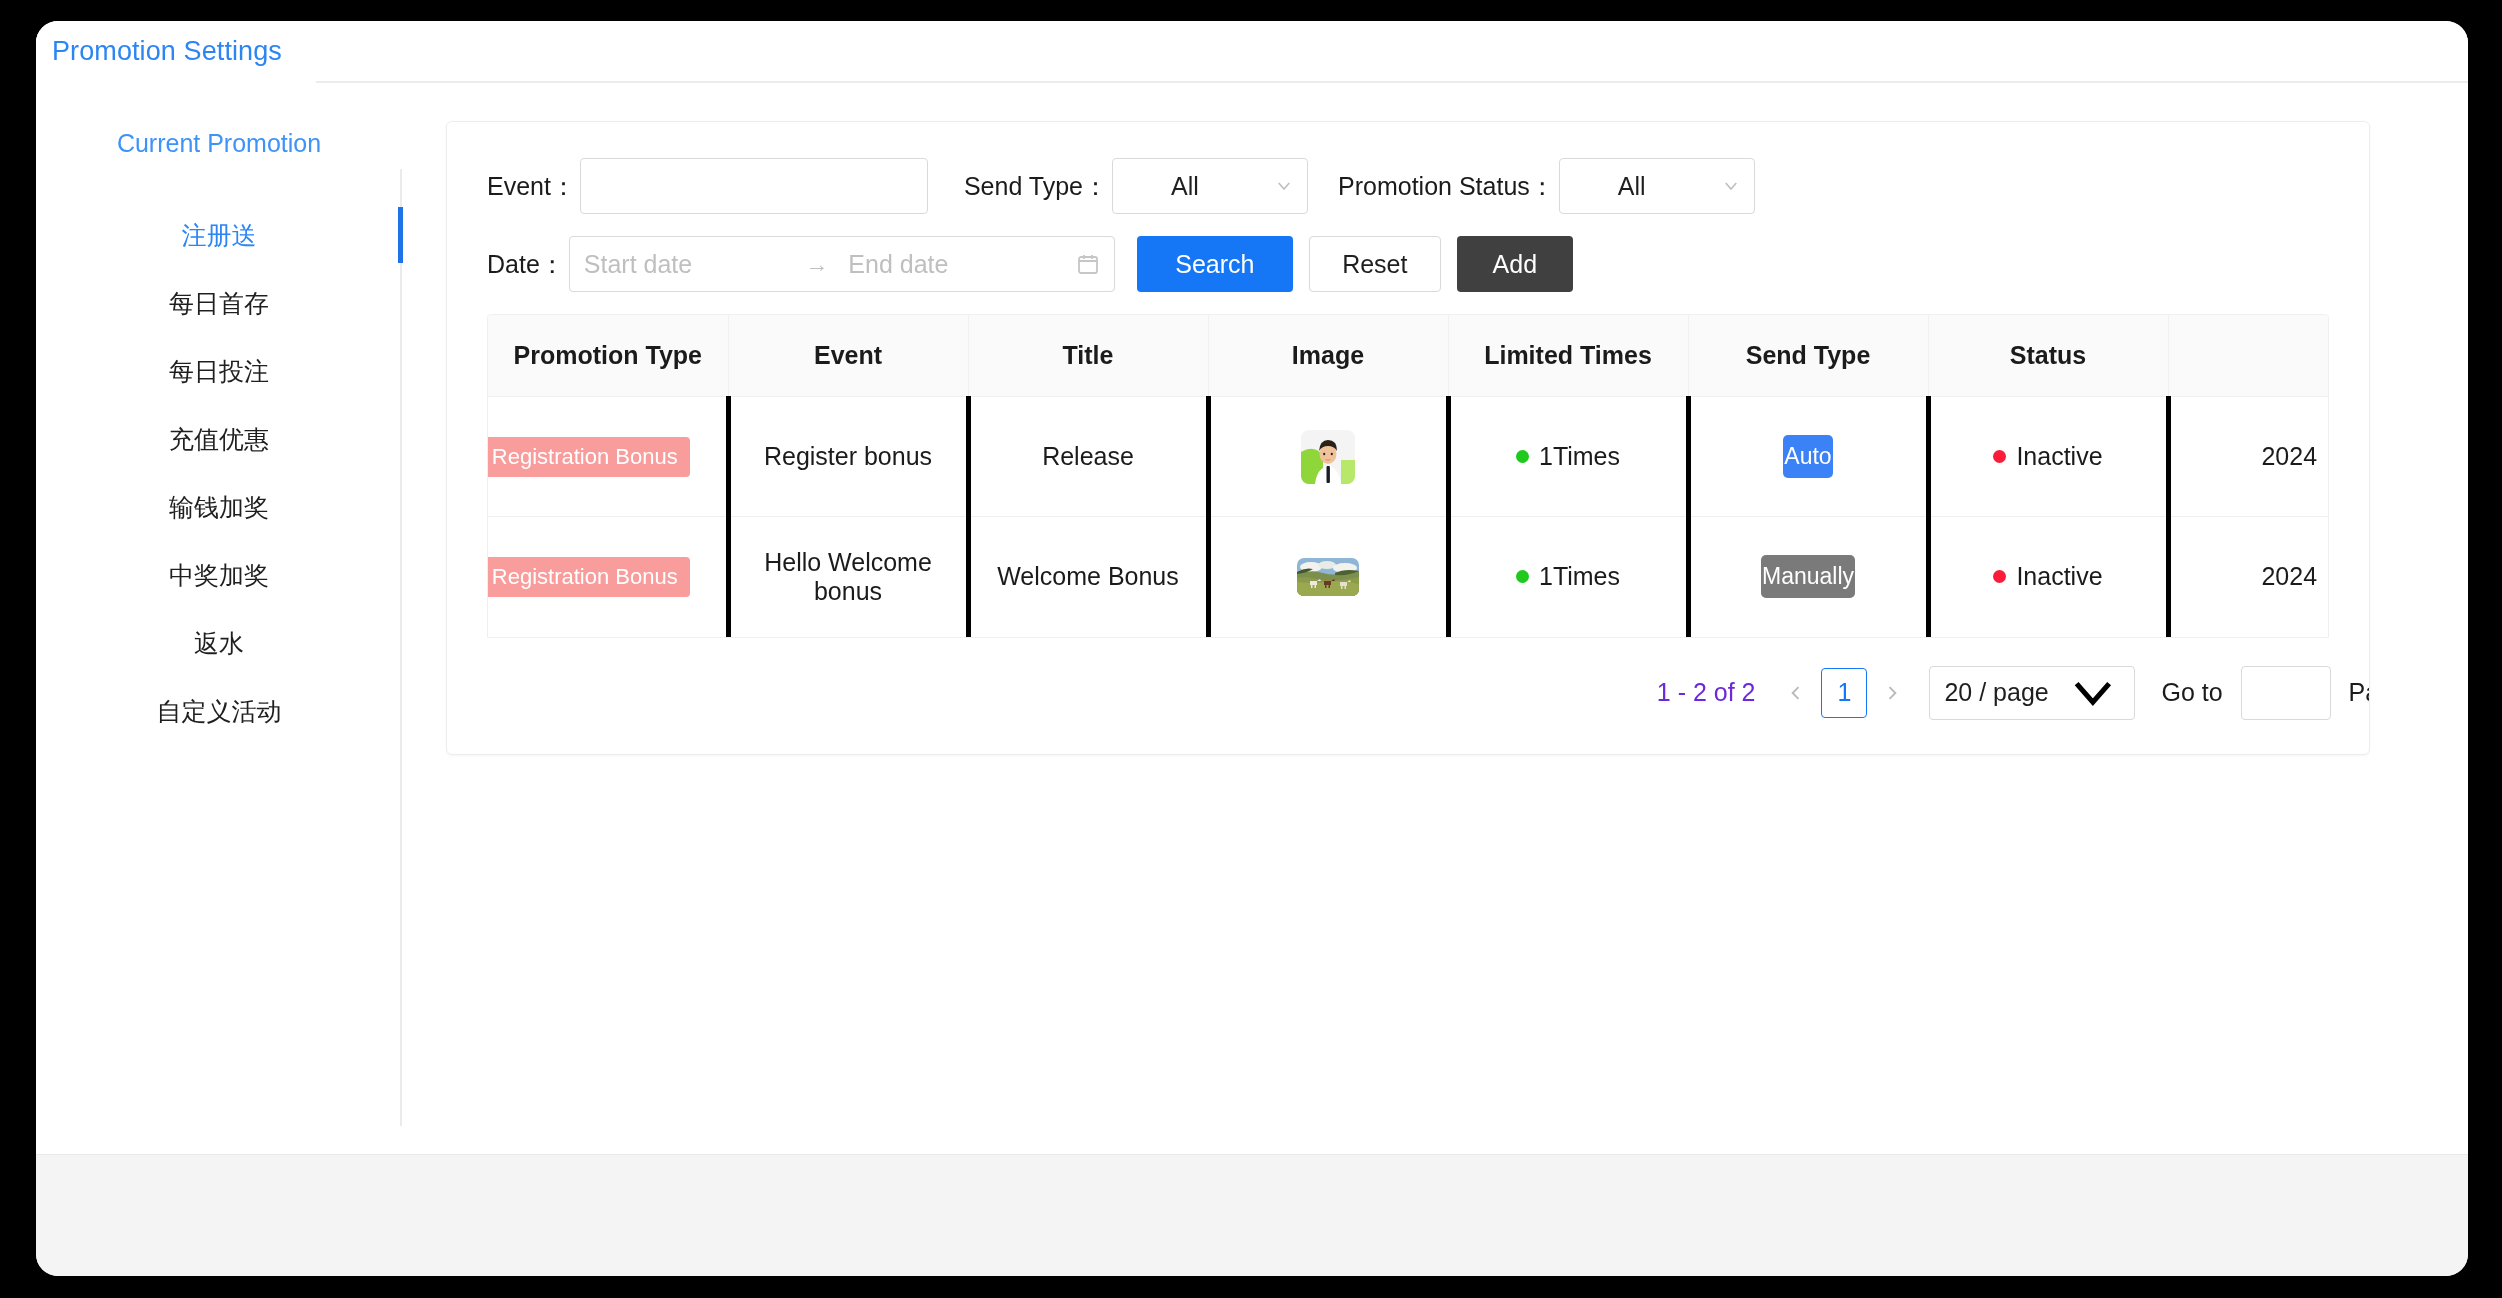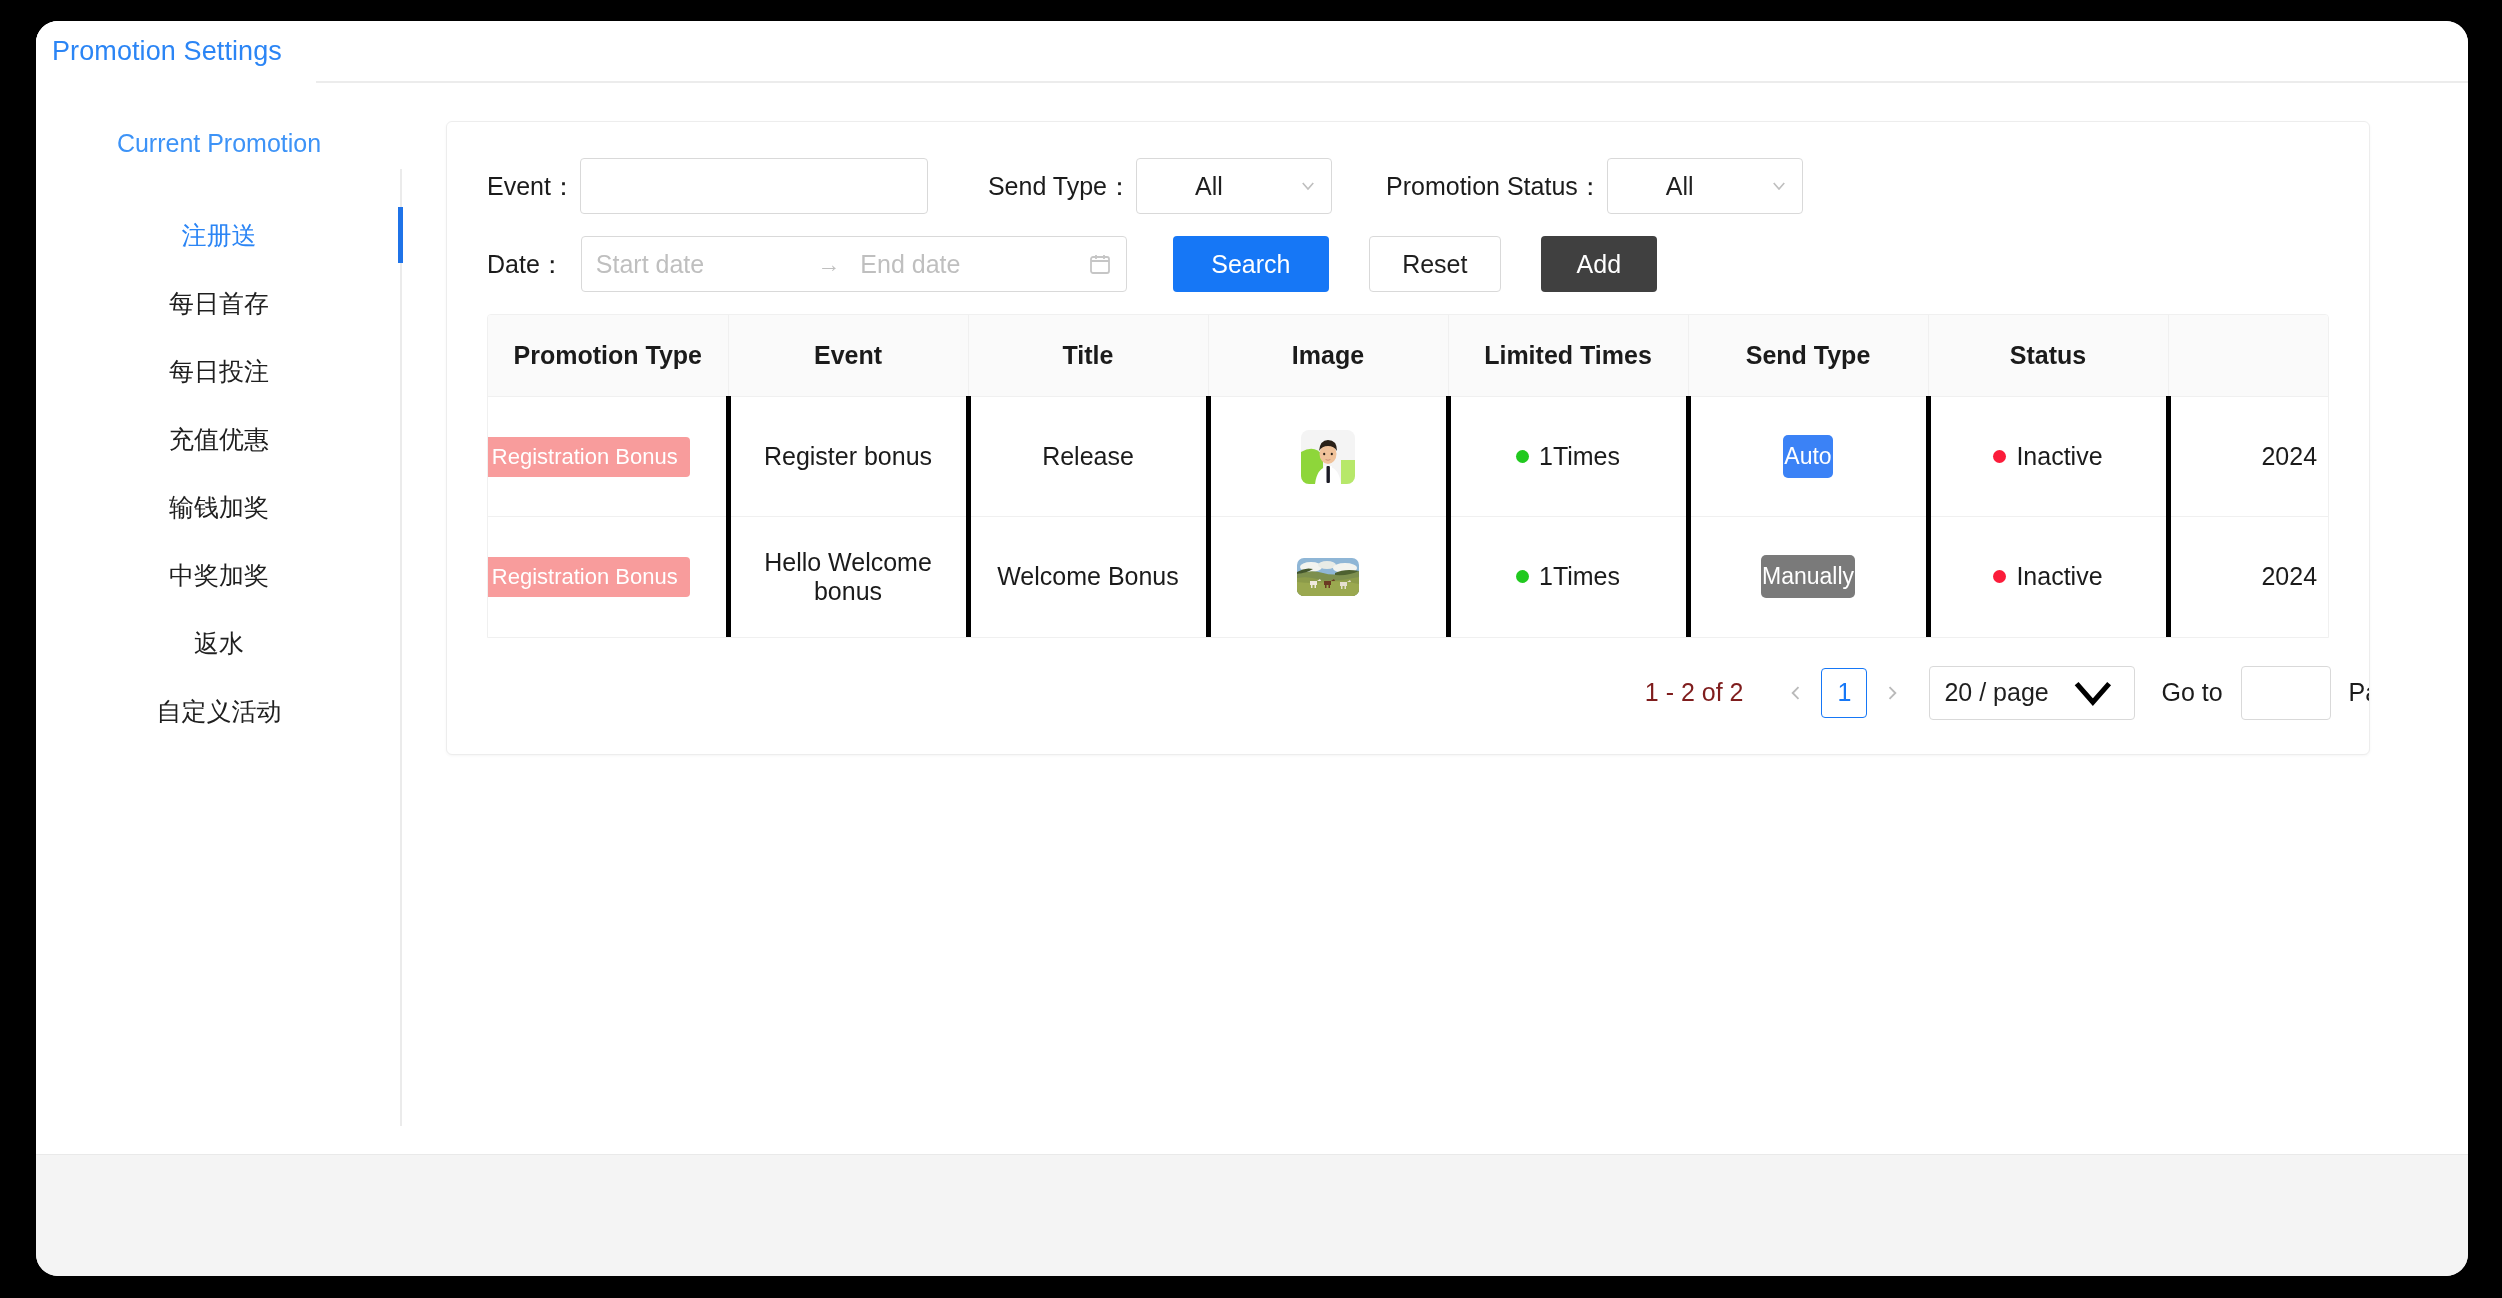--- a/index.html
+++ b/index.html
@@ -126,21 +126,21 @@
     padding: 36px 40px 34px 40px;
     width: 1924px;
     max-width: 100%;
     overflow: hidden;
   }
 
   
   .filter-row {
     display: flex;
     align-items: center;
-    gap: 12px;
+    gap: 0;
     margin-bottom: 22px;
     white-space: nowrap;
   }
   .filter-field { display: flex; align-items: center; }
   .filter-label {
     font-size: 25px;
     color: #1b1b1b;
     margin-right: 4px;
   }
   .txt-input {
@@ -330,21 +330,21 @@
   
   .pager {
     display: flex;
     align-items: center;
     justify-content: flex-end;
     gap: 0;
     padding-top: 28px;
     white-space: nowrap;
     width: 1920px;
   }
-  .pager-total { font-size: 25px; color: #7f1d1d; margin-right: 36px; }
+  .pager-total { font-size: 25px; color: #6d28d9; margin-right: 24px; }
   .pg-arrow {
     width: 34px; height: 40px;
     display: flex; align-items: center; justify-content: center;
     color: #b9b9b9;
     cursor: pointer;
   }
   .pg-arrow svg { width: 20px; height: 20px; display:block; }
   .pg-num {
     width: 46px; height: 50px;
     border: 1px solid #1677f6;

